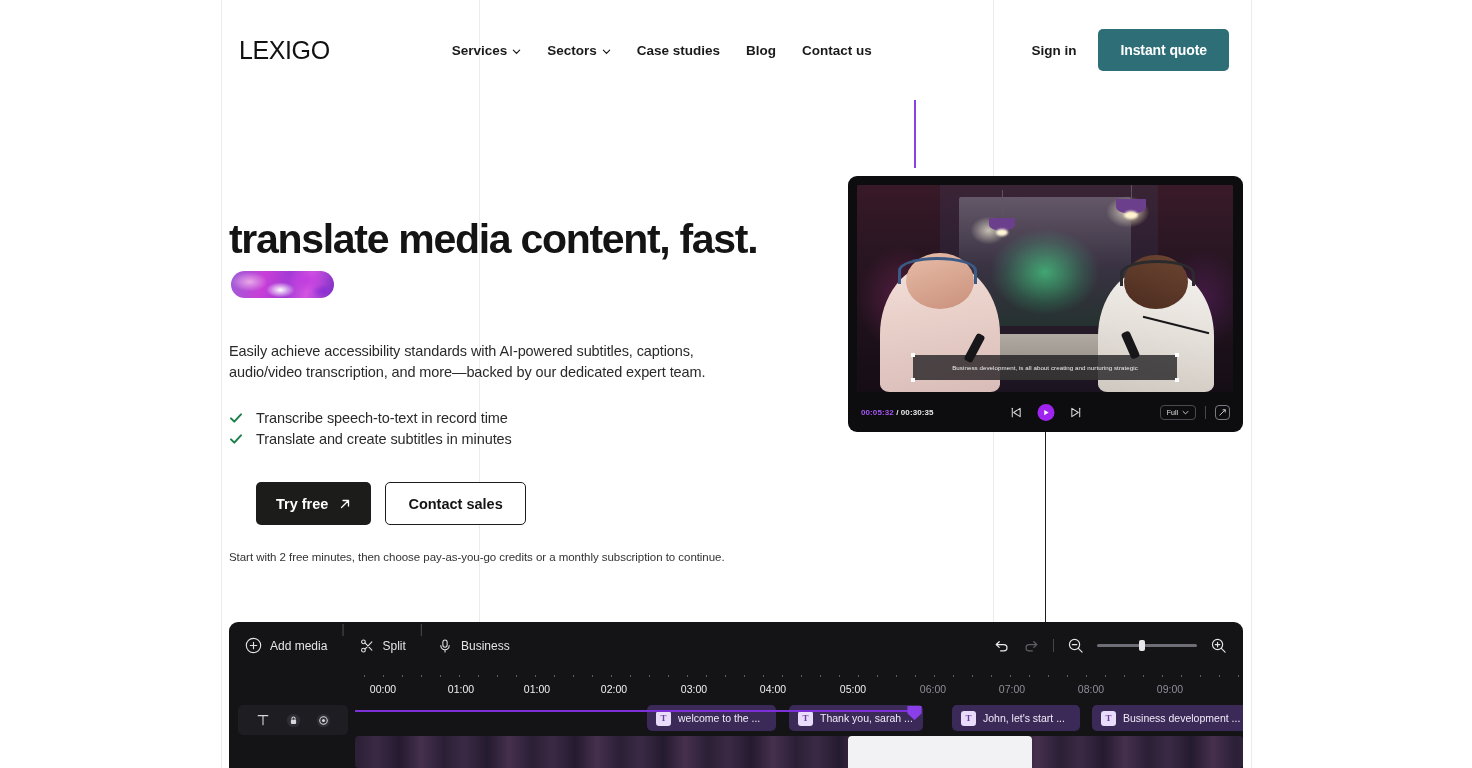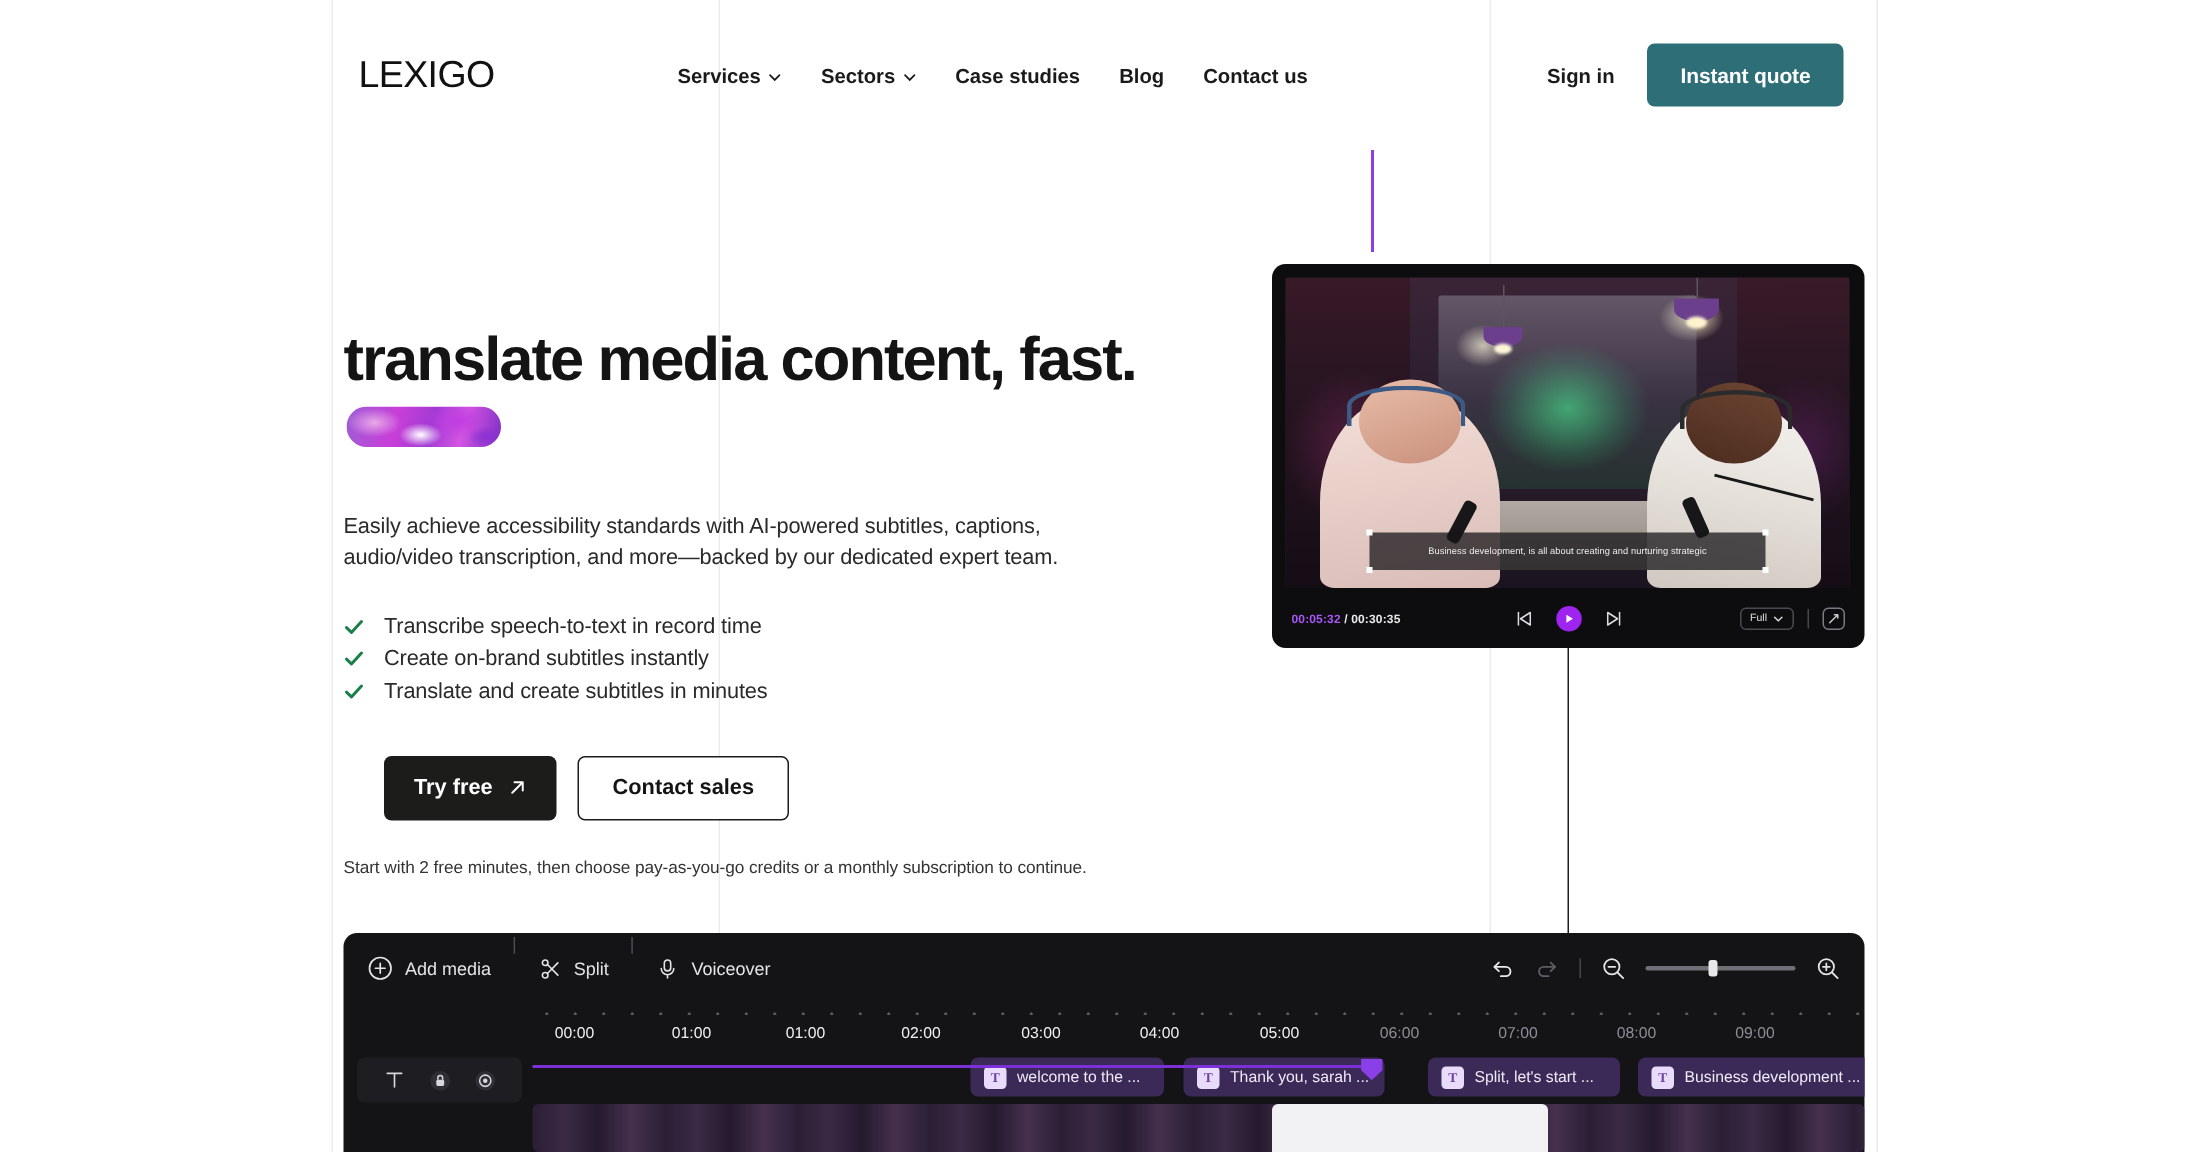--- a/index.html
+++ b/index.html
@@ -312,28 +312,20 @@
             </svg>
         </span>
         <span>Transcribe speech-to-text in record time</span>
       </li>
       <li>
         <span class="check">
           <svg width="14" height="14" viewBox="0 0 14 14">
               <path d="M2 7.4 L5.3 10.6 L12 3.4" stroke="#1a7f4b" stroke-width="2" fill="none" stroke-linecap="round" stroke-linejoin="round"></path>
             </svg>
         </span>
-        <span>Create on-brand subtitles instantly</span>
-      </li>
-      <li>
-        <span class="check">
-          <svg width="14" height="14" viewBox="0 0 14 14">
-              <path d="M2 7.4 L5.3 10.6 L12 3.4" stroke="#1a7f4b" stroke-width="2" fill="none" stroke-linecap="round" stroke-linejoin="round"></path>
-            </svg>
-        </span>
         <span>Translate and create subtitles in minutes</span>
       </li>
     </ul>
 
     <div class="ctas">
       <button class="btn-primary">
         <span>Try free</span>
         <span>
           <svg width="12" height="12" viewBox="0 0 12 12">
               <path d="M2.5 9.5 L9.5 2.5 M4 2.5 H9.5 V8" stroke="#ffffff" stroke-width="1.3" fill="none" stroke-linecap="round" stroke-linejoin="round"></path>
@@ -446,21 +438,21 @@
         <span>Split</span>
       </div>
       <span class="pipe">|</span>
       <div class="tool">
         <span>
           <svg width="16" height="16" viewBox="0 0 18 18">
               <rect x="6.6" y="2.2" width="4.8" height="8.2" rx="2.4" stroke="#e4e4e6" stroke-width="1.2" fill="none"></rect>
               <path d="M4.3 8.6 A4.7 4.7 0 0 0 13.7 8.6 M9 13.3 V15.8" stroke="#e4e4e6" stroke-width="1.2" fill="none" stroke-linecap="round"></path>
             </svg>
         </span>
-        <span>Voiceover</span>
+        <span>Business</span>
       </div>
 
       <div class="toolbar-right">
         <span>
           <svg width="17" height="17" viewBox="0 0 18 18">
               <path d="M4 8 H11.5 A3.3 3.3 0 0 1 11.5 14.6 H8" stroke="#e9e9ec" stroke-width="1.3" fill="none" stroke-linecap="round"></path>
               <path d="M6.6 5 L3.4 8 L6.6 11" stroke="#e9e9ec" stroke-width="1.3" fill="none" stroke-linecap="round" stroke-linejoin="round"></path>
             </svg>
         </span>
         <span>
@@ -532,21 +524,21 @@
         <div class="clip" style="left:292px;width:129px">
           <span class="clip-badge">T</span>
           <span class="clip-label">welcome to the ...</span>
         </div>
         <div class="clip" style="left:434px;width:134px">
           <span class="clip-badge">T</span>
           <span class="clip-label">Thank you, sarah ...</span>
         </div>
         <div class="clip" style="left:597px;width:128px">
           <span class="clip-badge">T</span>
-          <span class="clip-label">Split, let's start ...</span>
+          <span class="clip-label">John, let's start ...</span>
         </div>
         <div class="clip" style="left:737px;width:171px">
           <span class="clip-badge">T</span>
           <span class="clip-label">Business development ...</span>
         </div>
 
       </div>
 
       <div class="filmstrip"></div>
       <div class="film-selected"></div>

